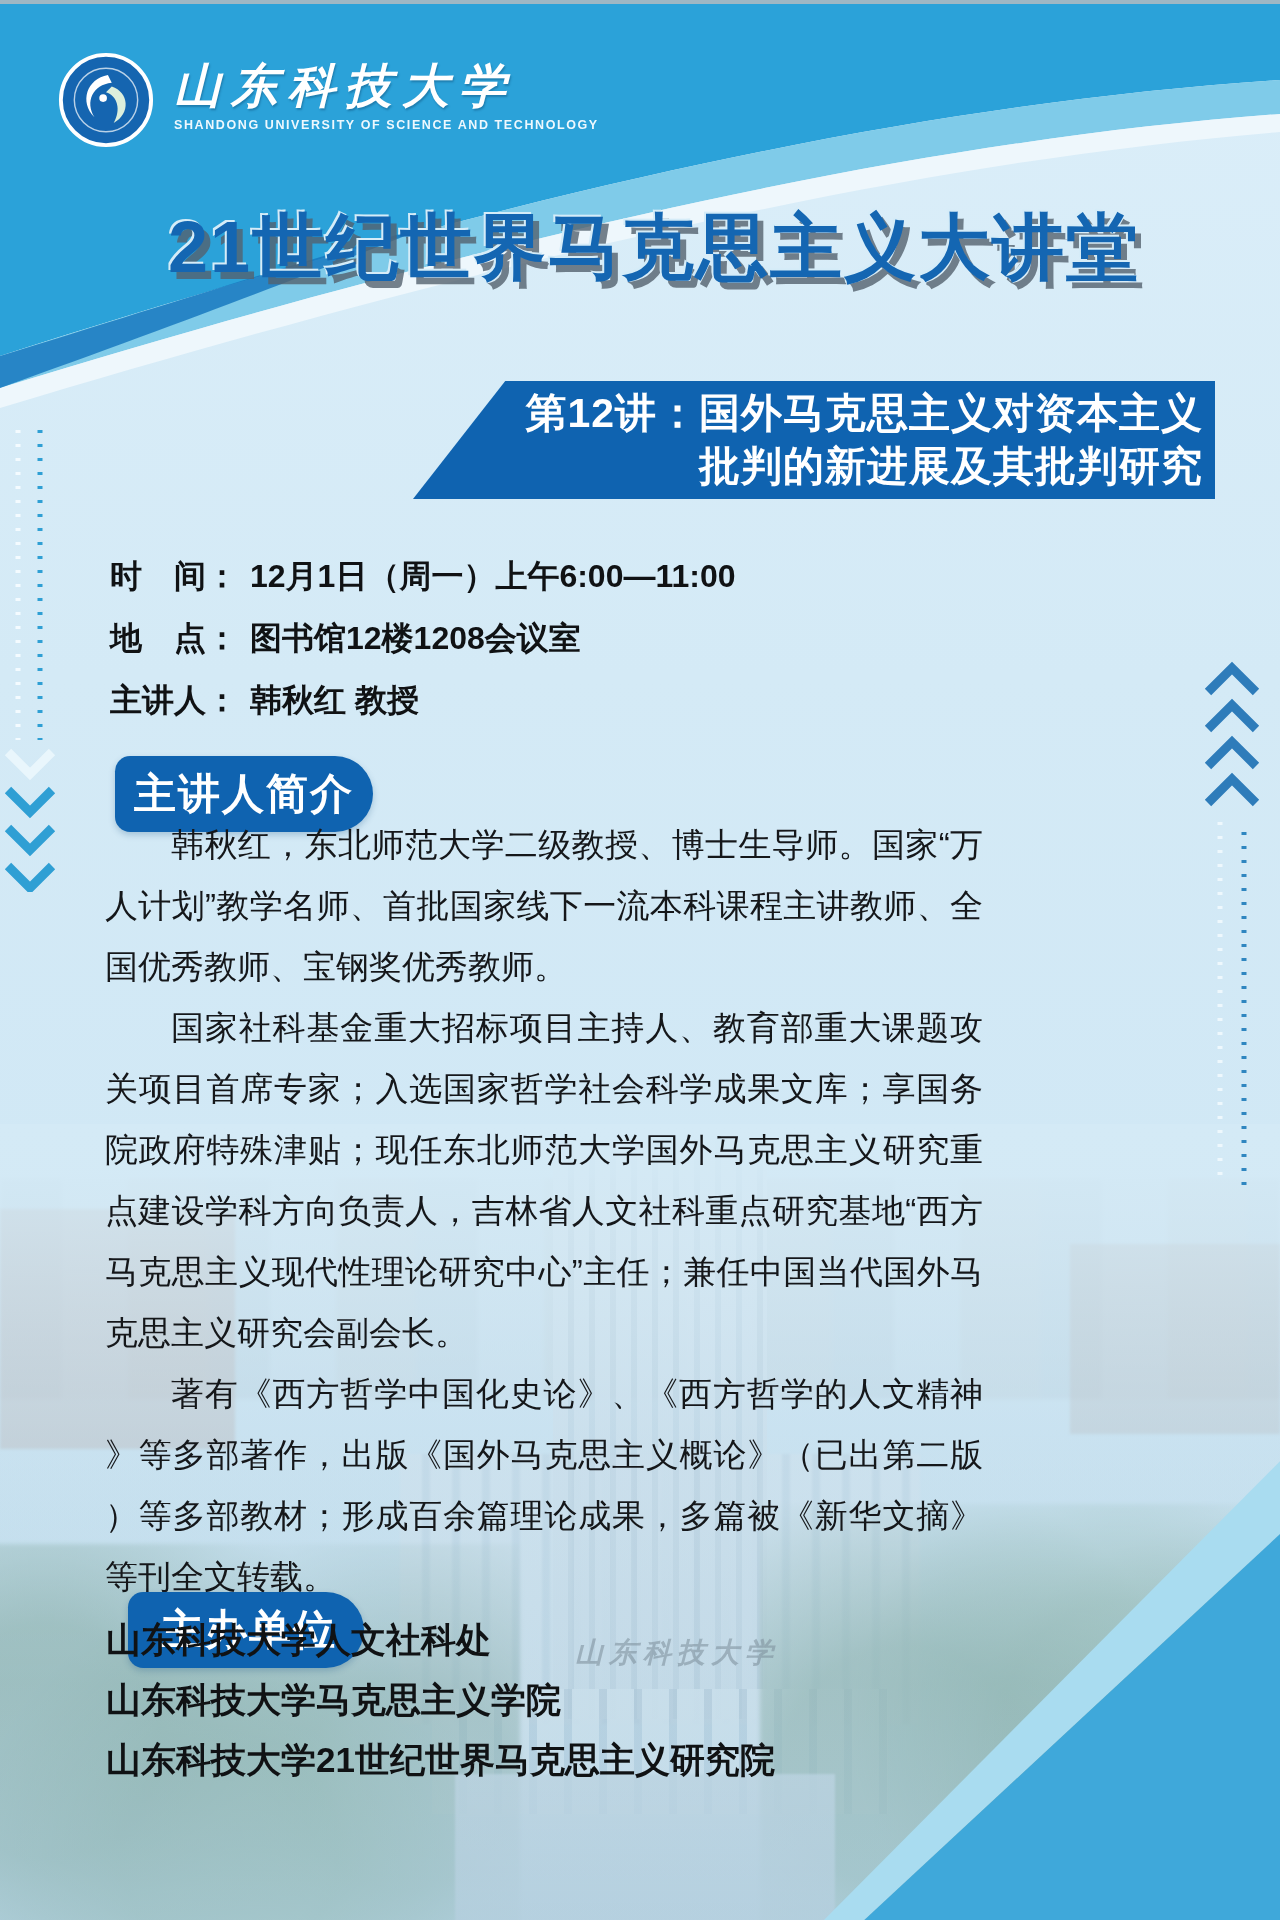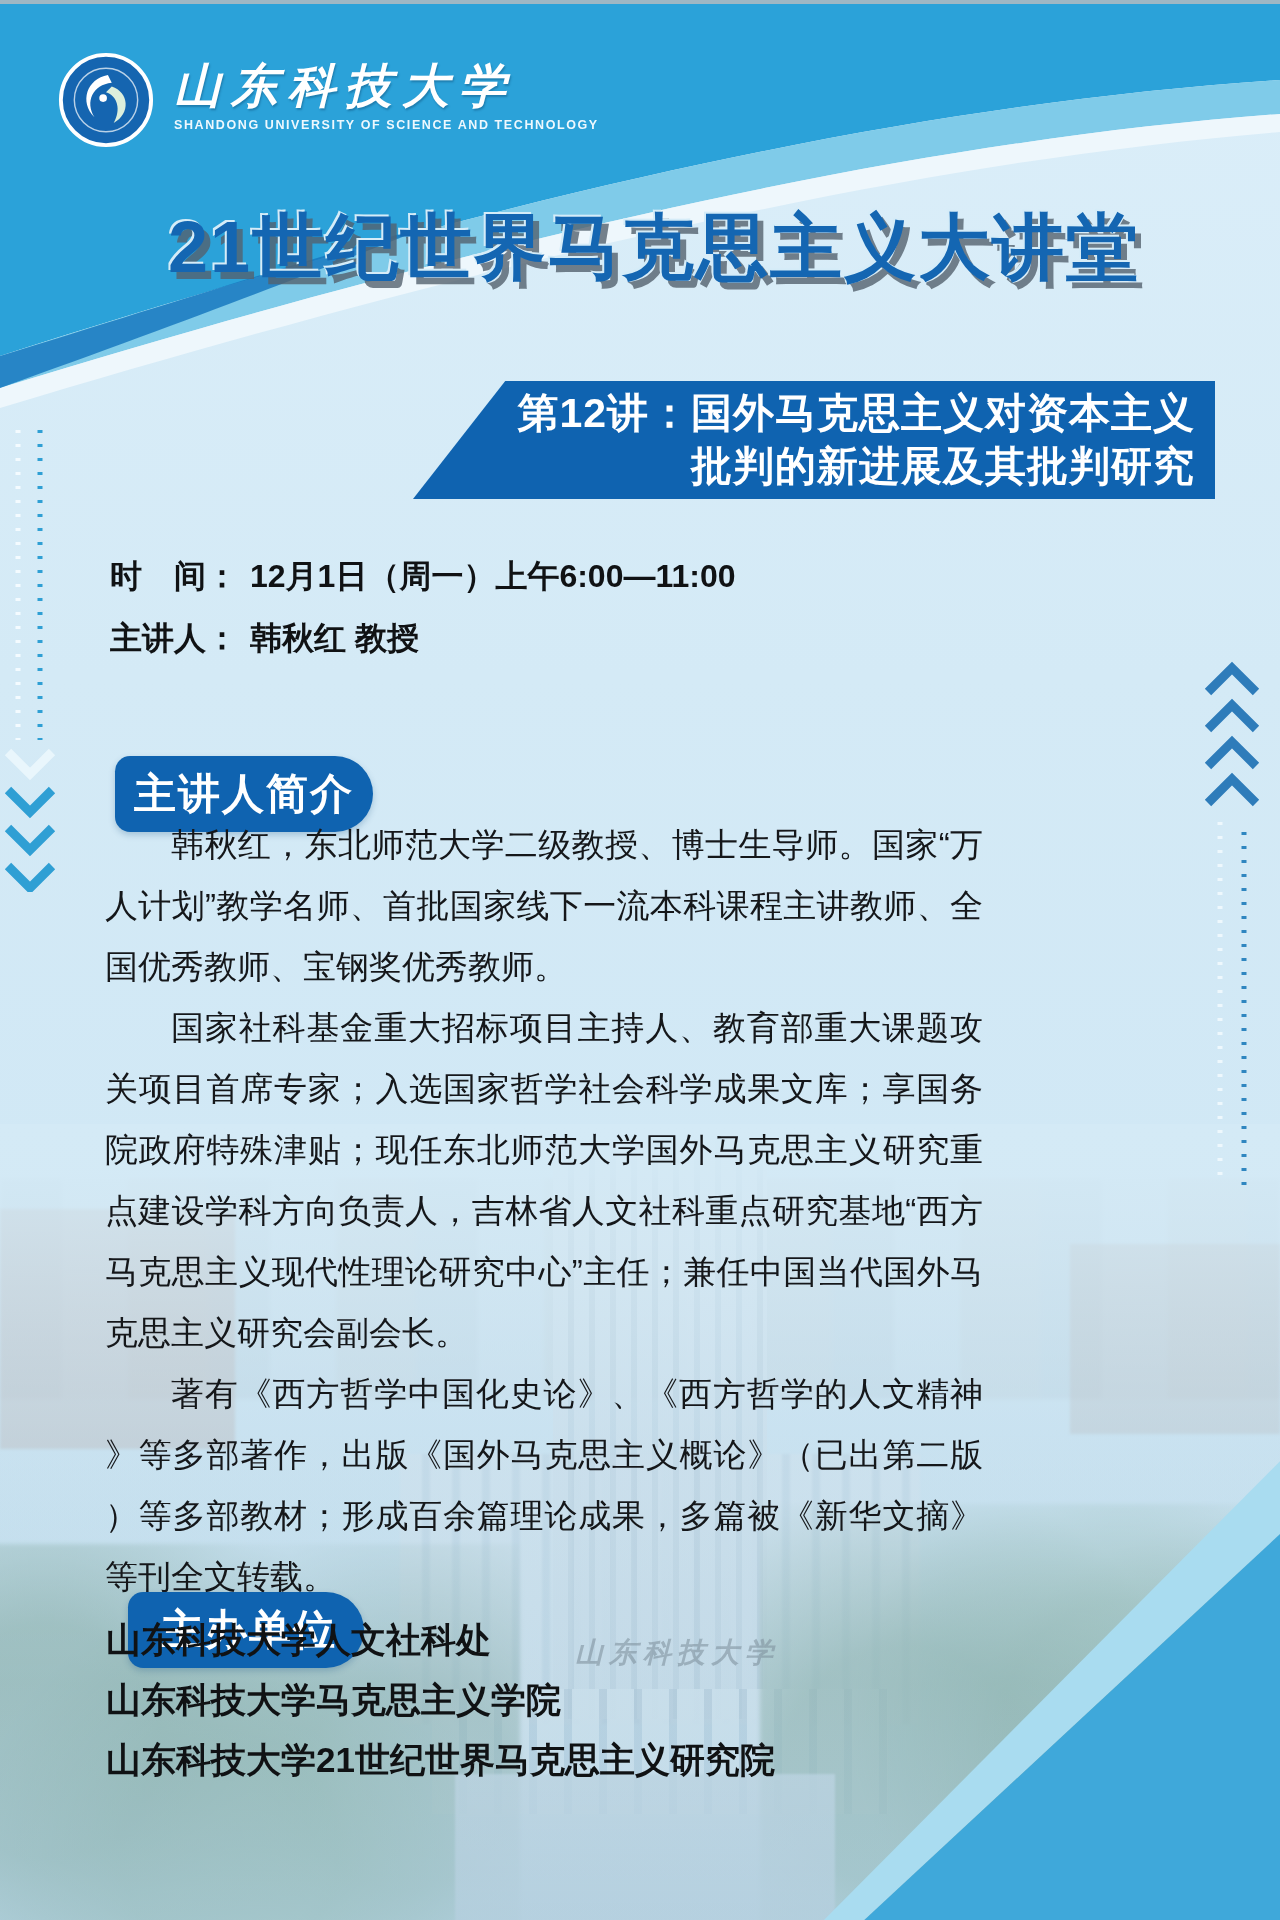--- a/index.html
+++ b/index.html
@@ -21,21 +21,21 @@
   .main-title{
     position:absolute;left:168px;top:196px;z-index:3;white-space:nowrap;
     font-size:72px;font-weight:900;letter-spacing:2px;color:#1466b2;
     text-shadow:-2px -2px 0 #d5ecf8, 6px 7px 0 rgba(84,98,110,.8);
   }
   
   .lecture-box{
     position:absolute;left:413px;top:377px;width:802px;height:118px;z-index:3;
     background:#0f63b0;clip-path:polygon(11.5% 0,100% 0,100% 100%,0 100%);
     display:flex;flex-direction:column;justify-content:center;align-items:flex-end;
-    padding-right:20px;box-sizing:border-box;
+    padding-right:12px;box-sizing:border-box;
   }
   .lecture-line{color:#ffffff;font-size:41px;font-weight:700;line-height:53px;letter-spacing:1px;}
   
   .info-block{position:absolute;left:110px;top:542px;z-index:3;}
   .info-row{height:62px;display:flex;align-items:center;font-size:32px;font-weight:700;color:#101214;}
   .info-label{white-space:pre;}
   .info-value{margin-left:12px;white-space:nowrap;}
   
   .badge{
     position:absolute;z-index:3;background:#0f63b0;color:#fff;
@@ -145,20 +145,24 @@
     <div class="lecture-line">第12讲：国外马克思主义对资本主义</div>
     <div class="lecture-line">批判的新进展及其批判研究</div>
   </div>
 
   <div class="info-block">
     <div class="info-row">
       <span class="info-label">时　间：</span>
       <span class="info-value">12月1日（周一）上午6:00—11:00</span>
     </div>
     <div class="info-row">
+      <span class="info-label">地　点：</span>
+      <span class="info-value">图书馆12楼1208会议室</span>
+    </div>
+    <div class="info-row">
       <span class="info-label">主讲人：</span>
       <span class="info-value">韩秋红 教授</span>
     </div>
   </div>
 
   <div class="badge badge-speaker">主讲人简介</div>
 
   <div class="bio">
     <p>韩秋红，东北师范大学二级教授、博士生导师。国家“万人计划”教学名师、首批国家线下一流本科课程主讲教师、全国优秀教师、宝钢奖优秀教师。</p>
     <p>国家社科基金重大招标项目主持人、教育部重大课题攻关项目首席专家；入选国家哲学社会科学成果文库；享国务院政府特殊津贴；现任东北师范大学国外马克思主义研究重点建设学科方向负责人，吉林省人文社科重点研究基地“西方马克思主义现代性理论研究中心”主任；兼任中国当代国外马克思主义研究会副会长。</p>

